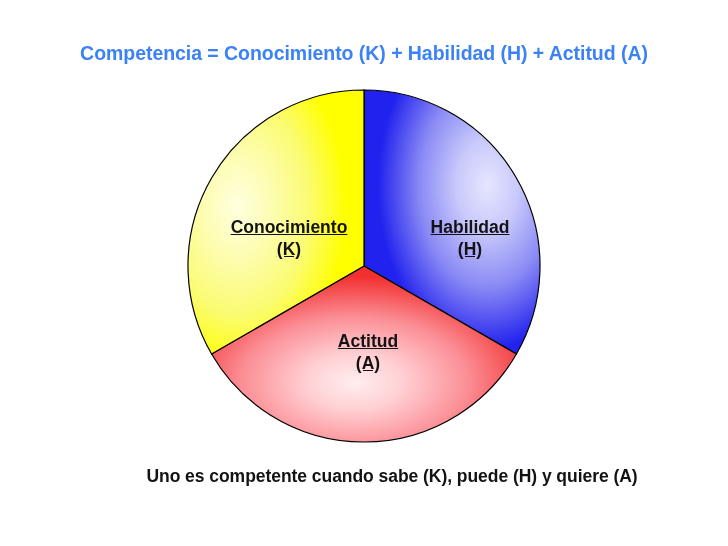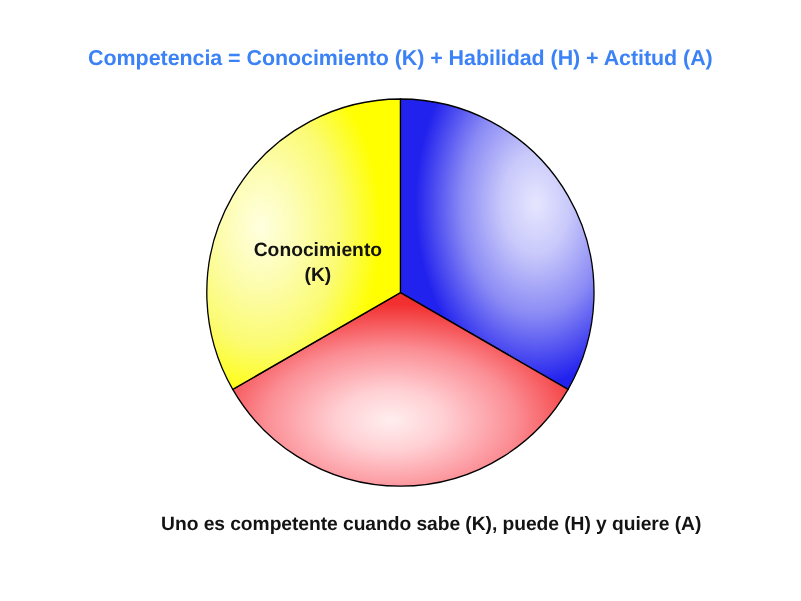--- a/index.html
+++ b/index.html
@@ -71,20 +71,21 @@
   
   .slice-label {
     position: absolute;
     text-align: center;
     font-size: 17.5px;
     font-weight: bold;
     color: #131313;
     line-height: 1.28;
     white-space: nowrap;
     pointer-events: none;
+    text-decoration: underline;
   }
   .slice-label .l2 { display: block; }
 
   #label-conocimiento {
     left: 198px;
     top: 216px;
     width: 182px;
   }
   #label-habilidad {
     left: 380px;
@@ -136,17 +137,25 @@
 
       <path d="M 178 178 L 25.58 266 A 176 176 0 0 1 178 2 Z" fill="url(#grad-conocimiento)" stroke="#000000" stroke-width="1.2"></path>
     </svg>
   </div>
 
   <div class="slice-label" id="label-conocimiento">
     <span>Conocimiento</span>
     <span class="l2">(K)</span>
   </div>
 
+  <div class="slice-label" id="label-habilidad">
+    <span>Habilidad</span>
+    <span class="l2">(H)</span>
+  </div>
 
+  <div class="slice-label" id="label-actitud">
+    <span>Actitud</span>
+    <span class="l2">(A)</span>
+  </div>
 
   <div class="caption-text">Uno es competente cuando sabe (K), puede (H) y quiere (A)</div>
 
 </div>
 
 </body></html>

